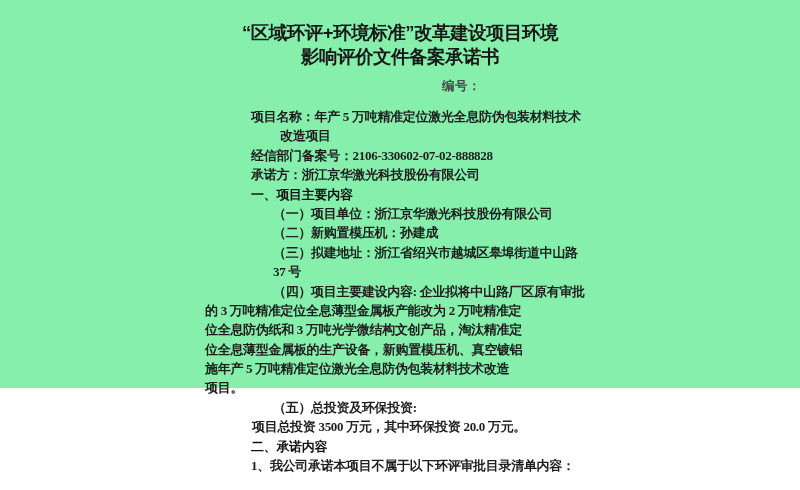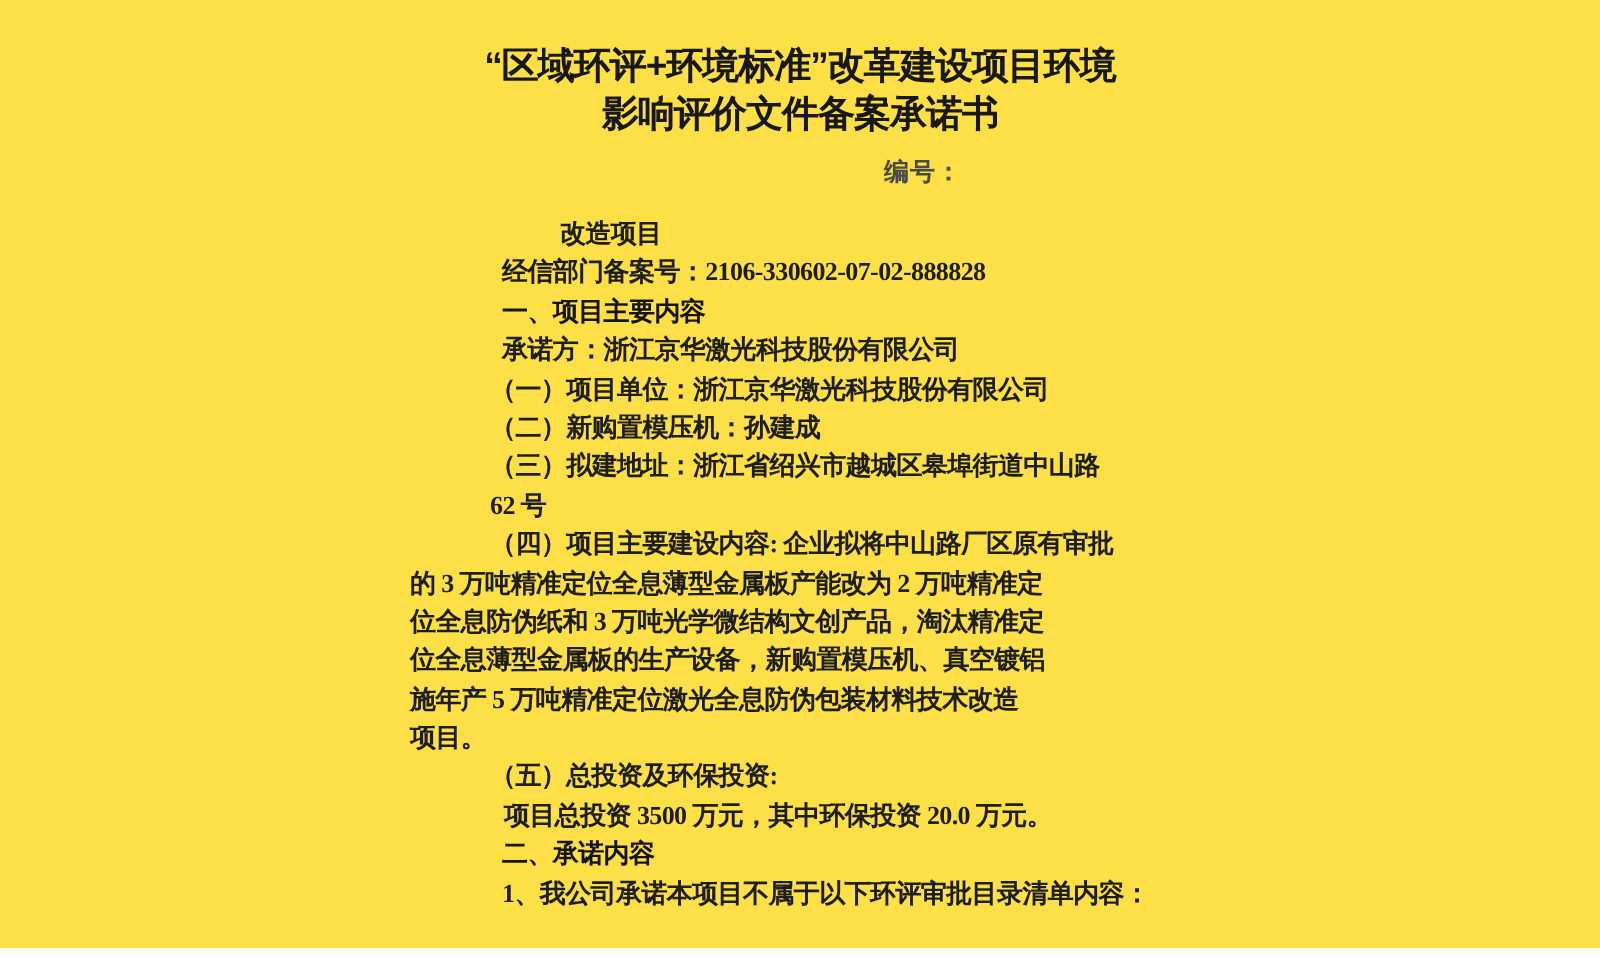--- a/index.html
+++ b/index.html
@@ -6,22 +6,22 @@
     margin: 0;
     padding: 0;
     width: 800px;
     height: 490px;
     background: #ffffff;
     overflow: hidden;
   }
   .page {
     position: relative;
     width: 800px;
-    height: 474px;
-    background: #fde047;
+    height: 388px;
+    background: #86efac;
     font-family: "Liberation Serif", serif;
   }
   .title {
     position: absolute;
     top: 21px;
     left: 0;
     right: 0;
     text-align: center;
     font-family: "Liberation Sans", sans-serif;
     font-weight: bold;
@@ -53,45 +53,46 @@
     white-space: nowrap;
     color: #1e1e1e;
     font-weight: 600;
   }
   .heading {
     font-family: "Liberation Sans", sans-serif;
     font-weight: bold;
     color: #141414;
   }
   .ind-a { margin-left: 46px; }  
-  .ind-b { margin-left: 40px; }  
+  .ind-b { margin-left: 68px; }  
   .ind-c { margin-left: 75px; }  
   .ind-d { margin-left: 47px; }  
 </style>
 </head>
 <body>
 
 <div class="page">
 
   <div class="title">
     <div>“区域环评+环境标准”改革建设项目环境</div>
     <div>影响评价文件备案承诺书</div>
   </div>
 
   <div class="serial">编号：</div>
 
   <div class="body-block">
+    <div class="line ind-a">项目名称：年产 5 万吨精准定位激光全息防伪包装材料技术</div>
     <div class="line ind-c">改造项目</div>
     <div class="line ind-a">经信部门备案号：2106-330602-07-02-888828</div>
+    <div class="line ind-a">承诺方：浙江京华激光科技股份有限公司</div>
     <div class="line ind-a heading">一、项目主要内容</div>
-    <div class="line ind-a">承诺方：浙江京华激光科技股份有限公司</div>
     <div class="line ind-b">（一）项目单位：浙江京华激光科技股份有限公司</div>
     <div class="line ind-b">（二）新购置模压机：孙建成</div>
     <div class="line ind-b">（三）拟建地址：浙江省绍兴市越城区皋埠街道中山路</div>
-    <div class="line ind-b">62 号</div>
+    <div class="line ind-b">37 号</div>
     <div class="line ind-b">（四）项目主要建设内容: 企业拟将中山路厂区原有审批</div>
     <div class="line">的 3 万吨精准定位全息薄型金属板产能改为 2 万吨精准定</div>
     <div class="line">位全息防伪纸和 3 万吨光学微结构文创产品，淘汰精准定</div>
     <div class="line">位全息薄型金属板的生产设备，新购置模压机、真空镀铝</div>
     <div class="line">施年产 5 万吨精准定位激光全息防伪包装材料技术改造</div>
     <div class="line">项目。</div>
     <div class="line ind-b">（五）总投资及环保投资:</div>
     <div class="line ind-d">项目总投资 3500 万元，其中环保投资 20.0 万元。</div>
     <div class="line ind-a heading">二、承诺内容</div>
     <div class="line ind-a">1、我公司承诺本项目不属于以下环评审批目录清单内容：</div>

